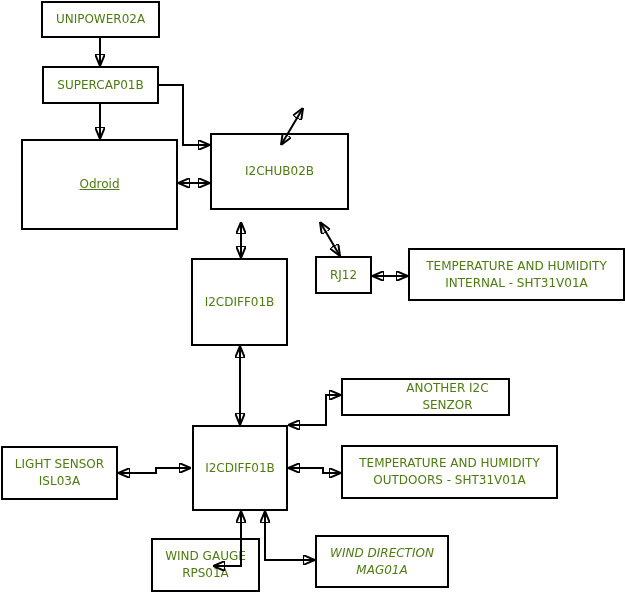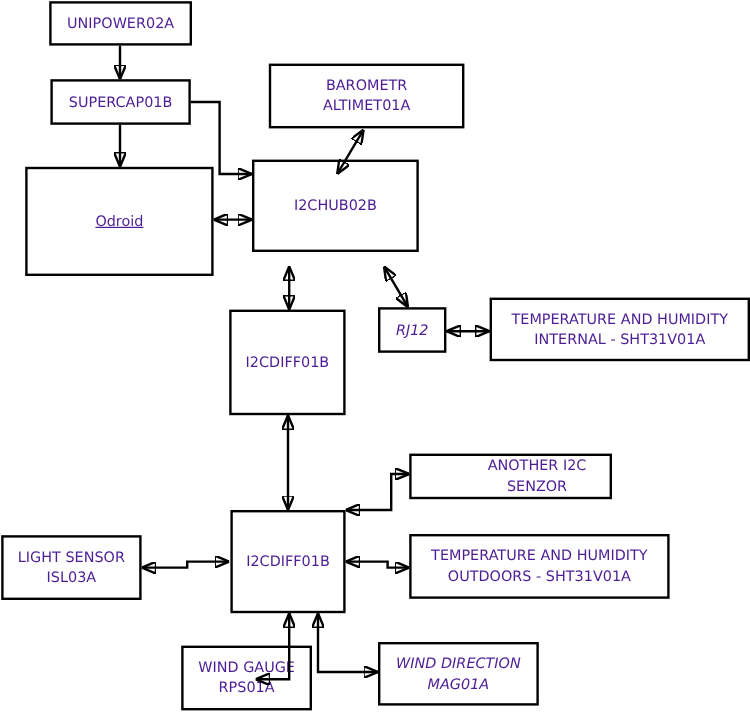--- a/index.html
+++ b/index.html
@@ -17,21 +17,21 @@
   }
   .node {
     position: absolute;
     box-sizing: border-box;
     border: 2px solid #000000;
     background: #ffffff;
     display: flex;
     align-items: center;
     justify-content: center;
     text-align: center;
-    color: #4c1d95;
+    color: #4d7c0f;
     font-size: 12px;
     line-height: 17px;
     z-index: 1;
   }
   .node .lbl {
     white-space: pre-line;
     padding: 0 2px;
   }
   .edges {
     position: absolute;
@@ -45,44 +45,40 @@
     stroke-width: 2;
     fill: none;
     stroke-linejoin: miter;
   }
   
   #n-unipower       { left: 41px;  top: 1px;   width: 119px; height: 37px; }
   #n-supercap       { left: 42px;  top: 66px;  width: 117px; height: 38px; }
   #n-barometr       { left: 224px; top: 53px;  width: 163px; height: 54px; }
   #n-odroid         { left: 21px;  top: 139px; width: 157px; height: 91px; text-decoration: underline; }
   #n-i2chub         { left: 210px; top: 133px; width: 139px; height: 77px; }
-  #n-rj12           { left: 315px; top: 256px; width: 57px;  height: 38px; font-style: italic; }
+  #n-rj12           { left: 315px; top: 256px; width: 57px;  height: 38px; }
   #n-temp-internal  { left: 408px; top: 248px; width: 217px; height: 53px; }
   #n-i2cdiff-upper  { left: 191px; top: 258px; width: 97px;  height: 88px; }
   #n-i2cdiff-lower  { left: 192px; top: 425px; width: 96px;  height: 86px; }
   #n-another-senzor { left: 341px; top: 378px; width: 169px; height: 38px; padding-left: 44px; }
   #n-temp-outdoors  { left: 341px; top: 445px; width: 217px; height: 54px; }
   #n-light-sensor   { left: 1px;   top: 446px; width: 117px; height: 54px; }
   #n-wind-gauge     { left: 103px; top: 538px; width: 109px; height: 54px; margin-left: 48px; }
   #n-wind-direction { left: 315px; top: 535px; width: 134px; height: 53px; font-style: italic; }
 </style>
 </head>
 <body>
 
 <div class="canvas">
 
   <div class="node" id="n-unipower">
     <span class="lbl">UNIPOWER02A</span>
   </div>
   <div class="node" id="n-supercap">
     <span class="lbl">SUPERCAP01B</span>
-  </div>
-  <div class="node" id="n-barometr">
-    <span class="lbl">BAROMETR
-ALTIMET01A</span>
   </div>
   <div class="node" id="n-odroid">
     <span class="lbl">Odroid</span>
   </div>
   <div class="node" id="n-i2chub">
     <span class="lbl">I2CHUB02B</span>
   </div>
   <div class="node" id="n-rj12">
     <span class="lbl">RJ12</span>
   </div>

